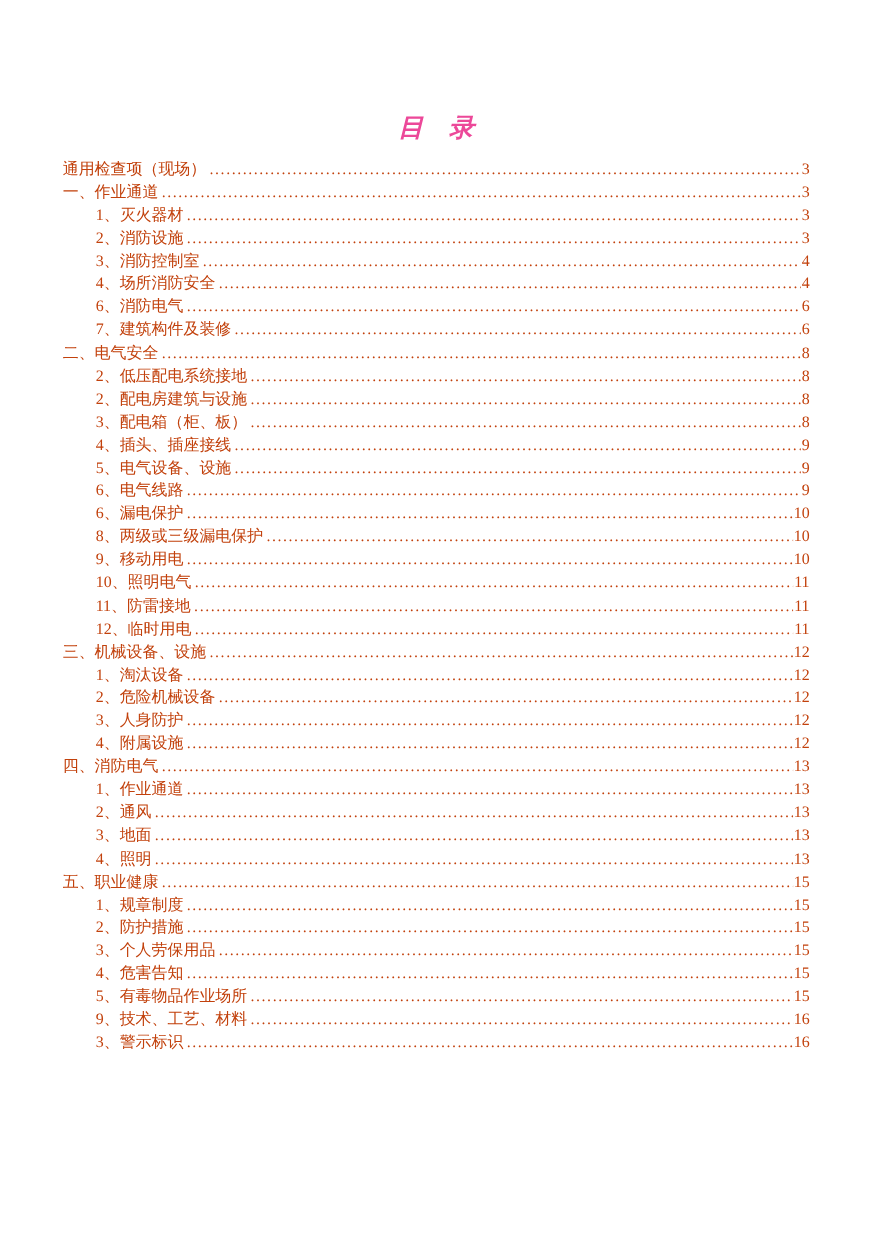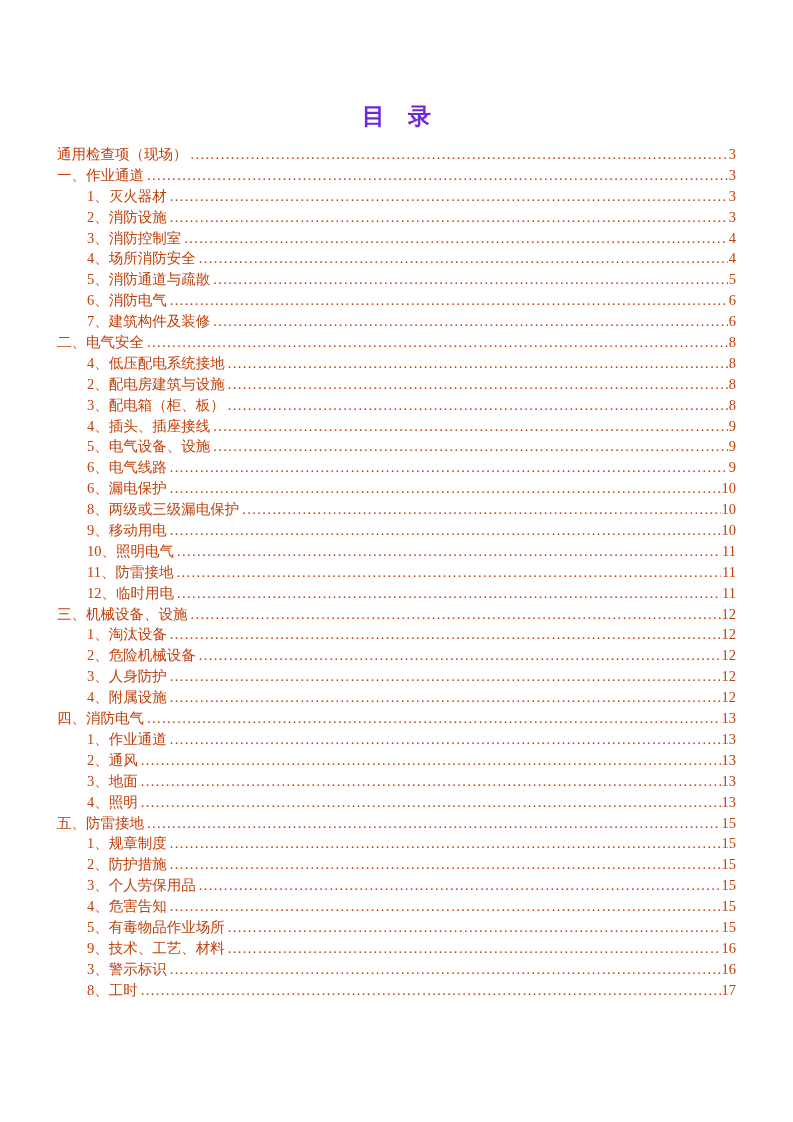--- a/index.html
+++ b/index.html
@@ -20,21 +20,22 @@
     height: 1122px;
     padding: 0 57px 0 57px;
   }
   .doc-title {
     margin: 0;
     padding-top: 103px;
     text-align: center;
     font-size: 23px;
     font-weight: bold;
     line-height: 28px;
-    color: #6d28d9;
+    color: #ec4899;
+    font-style: italic;
   }
   .toc {
     margin-top: 13px;
   }
   .toc-row {
     display: flex;
     align-items: baseline;
     font-size: 14.5px;
     line-height: 20.9px;
     height: 20.9px;
@@ -99,46 +100,41 @@
     <span class="toc-dots"></span>
     <span class="toc-page">4</span>
   </div>
 
   <div class="toc-row level-1">
     <span class="toc-label">4、场所消防安全</span>
     <span class="toc-dots"></span>
     <span class="toc-page">4</span>
   </div>
 
-  <div class="toc-row level-1">
-    <span class="toc-label">5、消防通道与疏散</span>
-    <span class="toc-dots"></span>
-    <span class="toc-page">5</span>
-  </div>
 
   <div class="toc-row level-1">
     <span class="toc-label">6、消防电气</span>
     <span class="toc-dots"></span>
     <span class="toc-page">6</span>
   </div>
 
   <div class="toc-row level-1">
     <span class="toc-label">7、建筑构件及装修</span>
     <span class="toc-dots"></span>
     <span class="toc-page">6</span>
   </div>
 
   <div class="toc-row level-0">
     <span class="toc-label">二、电气安全</span>
     <span class="toc-dots"></span>
     <span class="toc-page">8</span>
   </div>
 
   <div class="toc-row level-1">
-    <span class="toc-label">4、低压配电系统接地</span>
+    <span class="toc-label">2、低压配电系统接地</span>
     <span class="toc-dots"></span>
     <span class="toc-page">8</span>
   </div>
 
   <div class="toc-row level-1">
     <span class="toc-label">2、配电房建筑与设施</span>
     <span class="toc-dots"></span>
     <span class="toc-page">8</span>
   </div>
 
@@ -257,21 +253,21 @@
   </div>
 
   <div class="toc-row level-1">
     <span class="toc-label">4、照明</span>
     <span class="toc-dots"></span>
     <span class="toc-page">13</span>
   </div>
 
 
   <div class="toc-row level-0">
-    <span class="toc-label">五、防雷接地</span>
+    <span class="toc-label">五、职业健康</span>
     <span class="toc-dots"></span>
     <span class="toc-page">15</span>
   </div>
 
   <div class="toc-row level-1">
     <span class="toc-label">1、规章制度</span>
     <span class="toc-dots"></span>
     <span class="toc-page">15</span>
   </div>
 
@@ -304,19 +300,14 @@
     <span class="toc-dots"></span>
     <span class="toc-page">16</span>
   </div>
 
   <div class="toc-row level-1">
     <span class="toc-label">3、警示标识</span>
     <span class="toc-dots"></span>
     <span class="toc-page">16</span>
   </div>
 
-  <div class="toc-row level-1">
-    <span class="toc-label">8、工时</span>
-    <span class="toc-dots"></span>
-    <span class="toc-page">17</span>
-  </div>
 </div>
 </div>
 
 </body></html>

